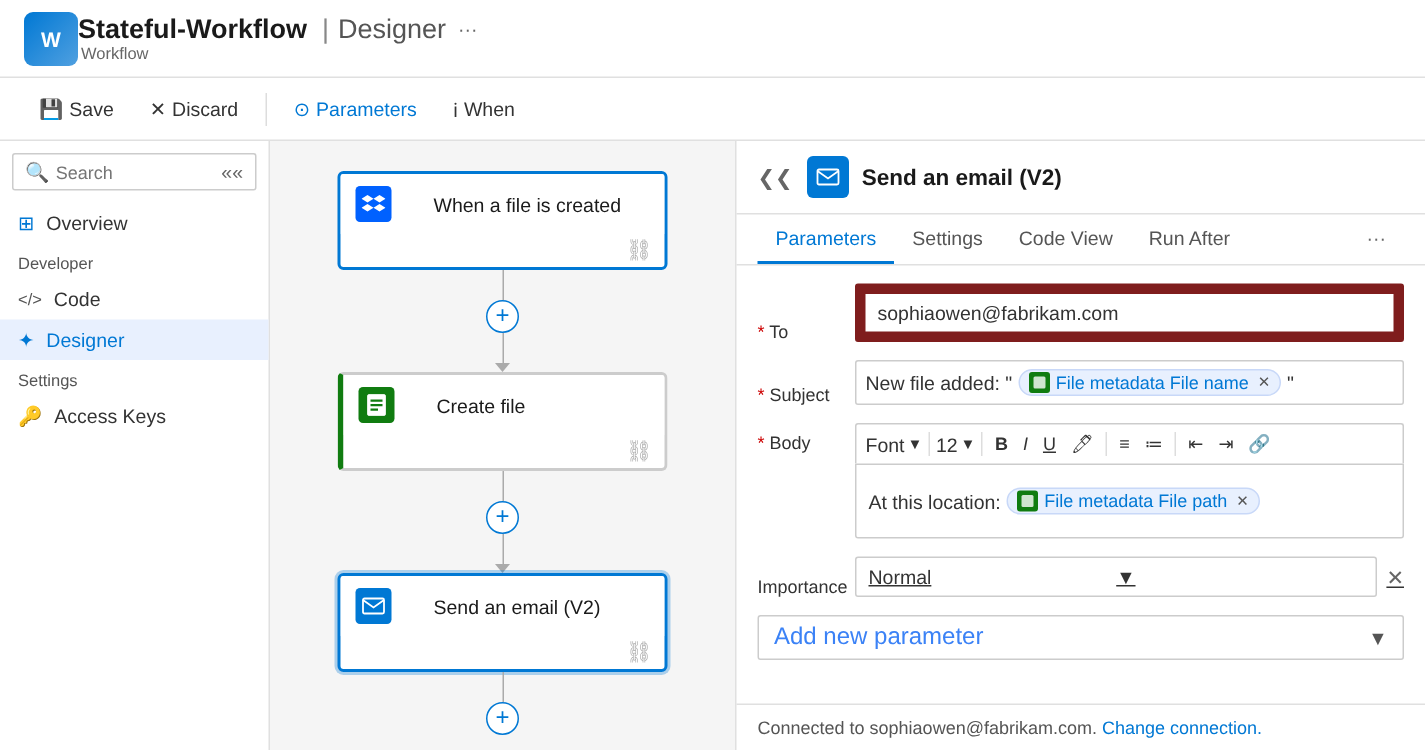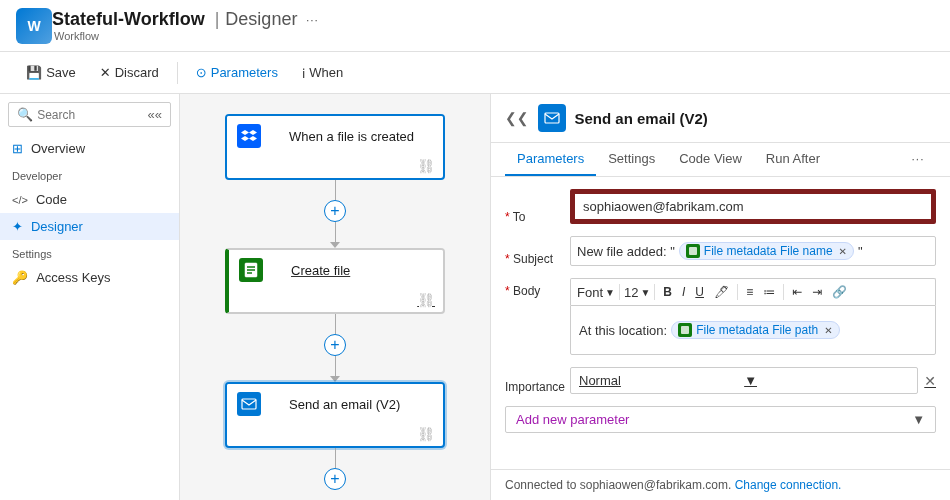--- a/index.html
+++ b/index.html
@@ -33,21 +33,21 @@
     .sidebar-item.active { background: #e8f0fe; color: #0078d4; font-weight: 500; }
     .sidebar-section-label { padding: 8px 12px 4px; font-size: 11px; font-weight: 400; color: #555; text-transform: none; }
 
     
     .canvas { flex: 1; background: #f5f5f5; overflow: auto; padding: 20px; display: flex; flex-direction: column; align-items: center; position: relative; }
 
     
     .workflow-container { display: flex; flex-direction: column; align-items: center; gap: 0; }
     .workflow-node { width: 220px; border: 2px solid #0078d4; border-radius: 4px; background: #fff; overflow: hidden; cursor: pointer; }
     .workflow-node.trigger { border-color: #0078d4; }
-    .workflow-node.action-green { border-left: 4px solid #404040; border-color: #ccc; border-left-color: #107c10; text-decoration: underline; }
+    .workflow-node.action-green { border-left: 4px solid #404040; border-color: #ccc; border-left-color: #107c10; }
     .workflow-node.selected { border: 2px solid #0078d4; box-shadow: 0 0 0 2px rgba(0,120,212,0.3); }
     .node-header { display: flex; align-items: center; gap: 8px; padding: 8px 10px; background: #fff; }
     .node-icon { width: 24px; height: 24px; border-radius: 3px; display: flex; align-items: center; justify-content: center; flex-shrink: 0; }
     .node-icon.dropbox { background: #0061ff; }
     .node-icon.file-green { background: #107c10; }
     .node-icon.email-blue { background: #0078d4; }
     .node-title { font-size: 13px; font-weight: 500; color: #1a1a1a; margin-left: 20px; }
     .node-footer { display: flex; justify-content: flex-end; padding: 2px 8px 4px; }
     .connector { display: flex; flex-direction: column; align-items: center; }
     .connector-line { width: 1px; height: 20px; background: #aaa; }
@@ -65,21 +65,21 @@
     .panel-tabs { display: flex; align-items: center; padding: 0 14px; border-bottom: 1px solid #e0e0e0; }
     .panel-tab { padding: 8px 12px; cursor: pointer; font-size: 13px; color: #555; border-bottom: 2px solid transparent; }
     .panel-tab.active { color: #0078d4; border-bottom-color: #0078d4; font-weight: 500; }
     .panel-tab-more { margin-left: auto; color: #666; cursor: pointer; }
 
     
     .panel-content { flex: 1; padding: 12px 14px; overflow-y: auto; }
     .field-row { display: flex; align-items: flex-end; margin-bottom: 12px; }
     .field-label { width: 65px; font-size: 12px; color: #333; padding-top: 6px; flex-shrink: 0; }
     .field-value { flex: 1; }
-    .field-input { width: 100%; border: 5px solid #7f1d1d; border-radius: 2px; padding: 5px 8px; font-size: 13px; color: #333; outline: none; }
+    .field-input { width: 100%; border: 7px solid #7f1d1d; border-radius: 2px; padding: 5px 8px; font-size: 13px; color: #333; outline: none; }
 
     
     .token-field { display: flex; align-items: center; border: 1px solid #ccc; border-radius: 2px; padding: 3px 6px; flex-wrap: wrap; gap: 4px; min-height: 30px; }
     .token-text { font-size: 13px; color: #333; }
     .token-chip { display: flex; align-items: center; gap: 4px; background: #e8f0fe; border: 1px solid #c8d8f8; border-radius: 12px; padding: 1px 6px; font-size: 12px; color: #0078d4; }
     .token-chip-icon { width: 14px; height: 14px; background: #107c10; border-radius: 2px; display: flex; align-items: center; justify-content: center; }
     .token-chip-x { cursor: pointer; color: #555; margin-left: 2px; font-size: 10px; }
 
     
     .rich-toolbar { display: flex; align-items: center; gap: 2px; border: 1px solid #ccc; border-bottom: none; border-radius: 2px 2px 0 0; padding: 4px 6px; flex-wrap: wrap; }
@@ -90,21 +90,21 @@
     .rich-dropdown { display: flex; align-items: center; gap: 2px; cursor: pointer; }
     .rich-body { border: 1px solid #ccc; border-radius: 0 0 2px 2px; padding: 6px 8px; min-height: 50px; display: flex; align-items: center; flex-wrap: wrap; gap: 4px; }
 
     
     .select-field { display: flex; align-items: center; border: 1px solid #ccc; border-radius: 2px; padding: 5px 8px; cursor: pointer; }
     .select-field span { flex: 1; font-size: 13px; color: #333; }
     .select-chevron { color: #555; }
 
     
     .add-param-row { display: flex; align-items: center; border: 1px solid #ccc; border-radius: 2px; padding: 5px 10px; cursor: pointer; margin-bottom: 8px; }
-    .add-param-label { flex: 1; font-size: 13px; color: #a21caf; }
+    .add-param-label { flex: 1; font-size: 16px; color: #3b82f6; }
     .add-param-chevron { color: #555; }
 
     
     .panel-footer { padding: 8px 14px; font-size: 12px; color: #555; border-top: 1px solid #e0e0e0; }
     .panel-footer a { color: #0078d4; text-decoration: none; }
     .chevron-left::before { content: '«'; }
 
     .logo-shape { width: 36px; height: 36px; background: linear-gradient(135deg, #0078d4, #50a0e0); border-radius: 6px; display: flex; align-items: center; justify-content: center; color: #fff; font-weight: 700; font-size: 14px; }
   </style>
 </head>

